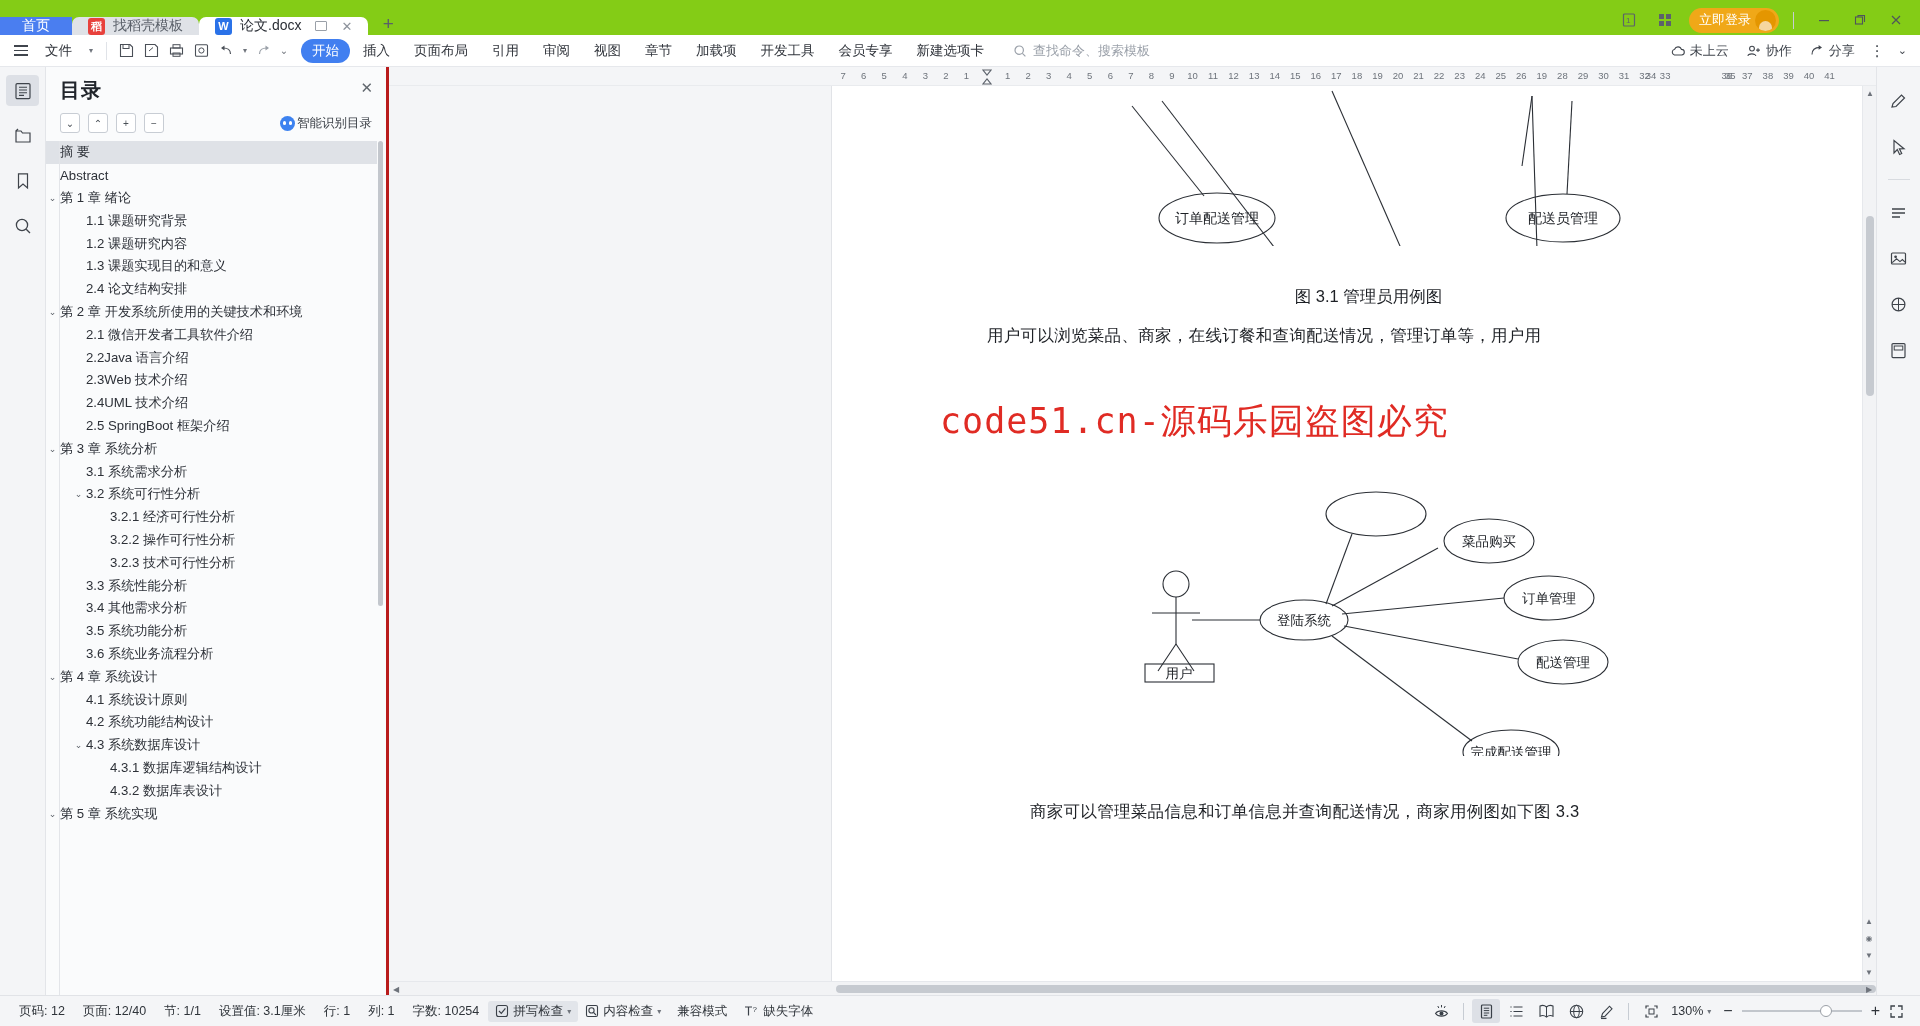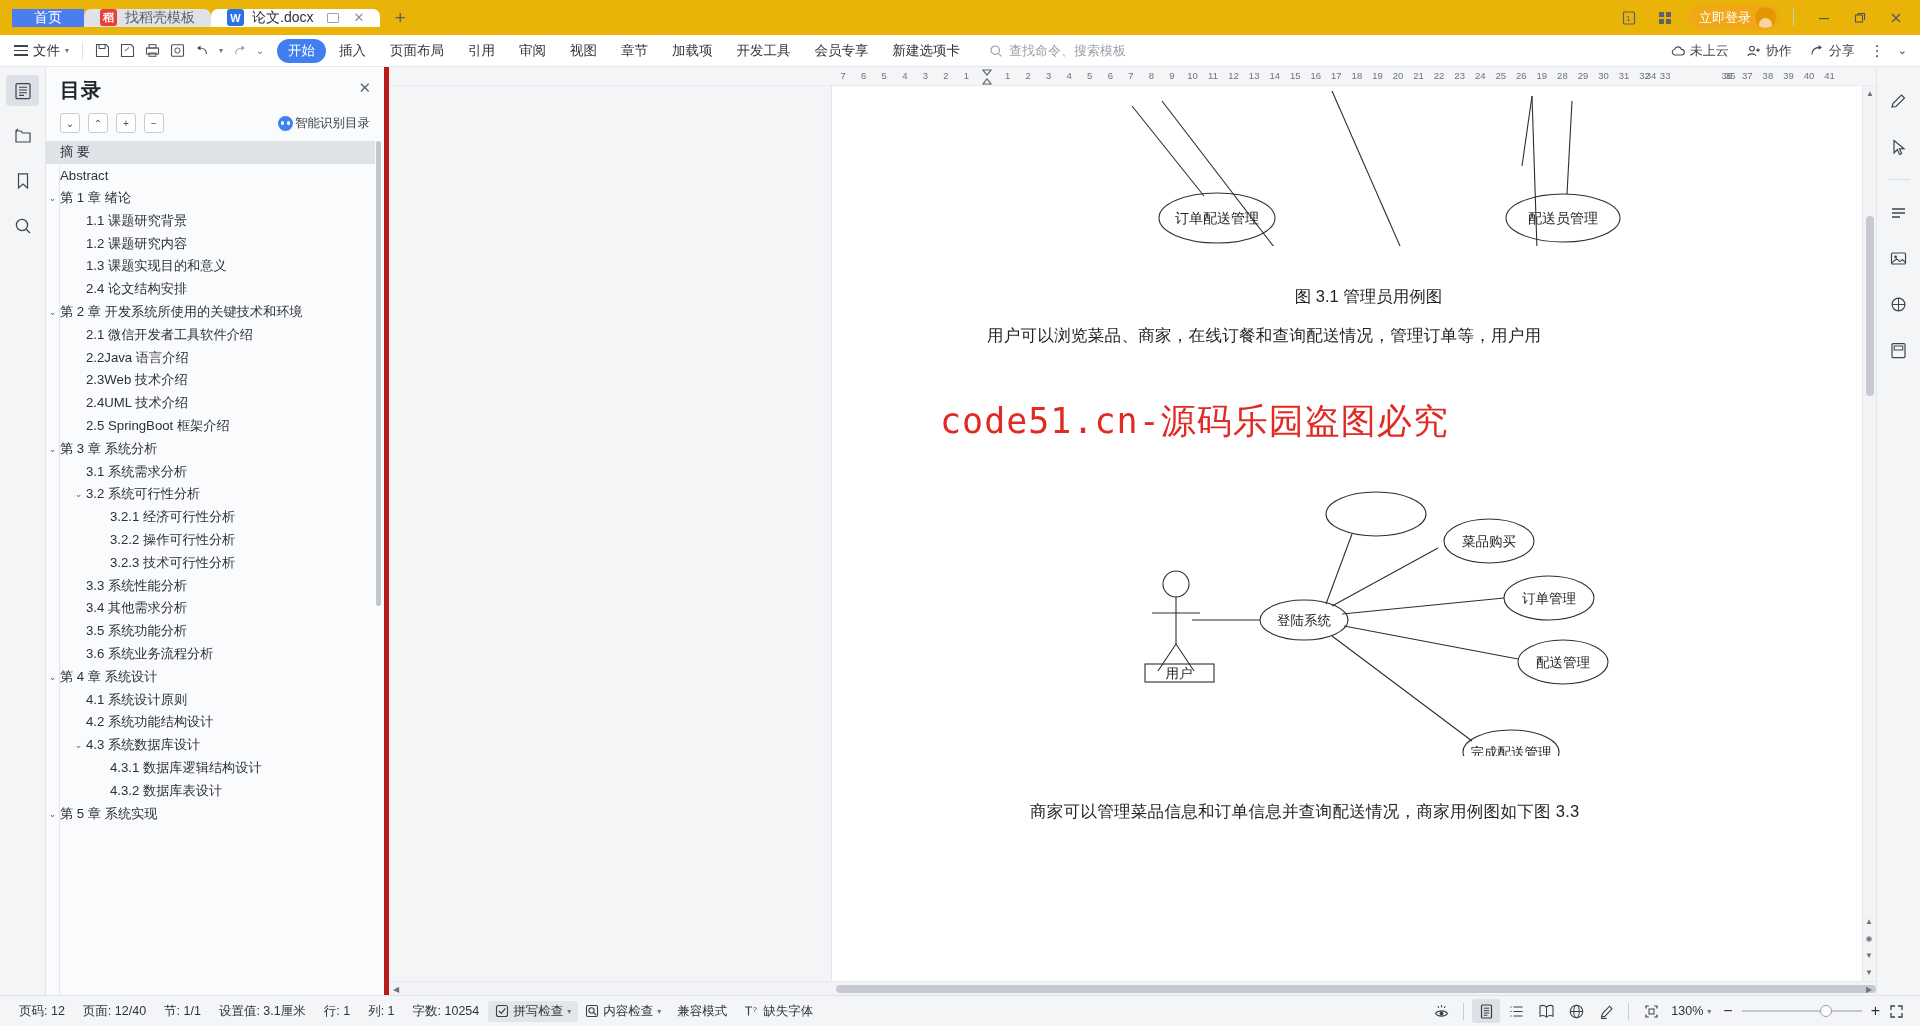--- a/index.html
+++ b/index.html
@@ -7,22 +7,22 @@
     width: 1920px; height: 1026px;
     font-family: "Liberation Sans", "DejaVu Sans", sans-serif;
     background: #ffffff;
     overflow: hidden;
     -webkit-font-smoothing: antialiased;
   }
   .app { position: relative; width: 1920px; height: 1026px; display: flex; flex-direction: column; }
 
   
   .titlebar {
-    height: 35px; background: #eab308; display: flex; align-items: center;
-    position: relative; flex: 0 0 35px; padding-left: 12px;
+    height: 35px; background: #84cc16; display: flex; align-items: flex-end;
+    position: relative; flex: 0 0 35px;
   }
   .tab {
     display: flex; align-items: center; gap: 8px;
     padding: 0 16px; font-size: 14px; color: #4a4f57;
     position: relative; min-width: 92px; justify-content: flex-start;
     border-top-left-radius: 7px; border-top-right-radius: 7px;
   }
   .tab.home {
     background: #4a7ef0; color: #ffffff; justify-content: center;
     min-width: 72px; border-radius: 0;
@@ -67,21 +67,21 @@
     width: 36px; height: 30px; display: flex; align-items: center; justify-content: center;
     color: #4f545c; font-size: 14px;
   }
   .vsep { width: 1px; height: 17px; background: #c7ccd3; margin: 0 6px; }
 
   
   .ribbon {
     height: 32px; background: #ffffff; display: flex; align-items: center;
     flex: 0 0 32px; padding-left: 8px; border-bottom: 1px solid #e6e8ec; font-size: 13.5px;
   }
-  .rb-file { display: flex; align-items: center; gap: 5px; color: #30343b; padding: 0 6px; }
+  .rb-file { display: flex; align-items: center; gap: 17px; color: #30343b; padding: 0 6px; }
   .hamburger { display: inline-flex; flex-direction: column; gap: 3px; }
   .hamburger i { display: block; width: 14px; height: 1.7px; background: #40454d; }
   .caret { font-size: 8px; color: #70757d; }
   .rb-sep { width: 1px; height: 18px; background: #e0e3e8; margin: 0 7px; }
   .rb-qicon {
     width: 25px; height: 24px; display: flex; align-items: center; justify-content: center;
     color: #4a4f57;
   }
   .rb-tabs { display: flex; align-items: center; gap: 2px; margin-left: 9px; }
   .rb-tab {
@@ -105,21 +105,21 @@
     display: flex; flex-direction: column; align-items: center; padding-top: 8px; gap: 14px;
   }
   .rail-btn {
     width: 33px; height: 31px; display: flex; align-items: center; justify-content: center;
     color: #3f444b; border-radius: 4px;
   }
   .rail-btn.active { background: #dde0e6; }
 
   
   .toc {
-    width: 343px; flex: 0 0 343px; background: #fafbfc; border-right: 5px solid #b91c1c;
+    width: 343px; flex: 0 0 343px; background: #fafbfc; border-right: 3px solid #b91c1c;
     display: flex; flex-direction: column; position: relative;
   }
   .toc-head { padding: 10px 14px 0 14px; position: relative; }
   .toc-title { font-size: 20px; color: #21252b; font-weight: 600; letter-spacing: 1px; }
   .toc-close {
     position: absolute; right: 13px; top: 13px; color: #62686f; font-size: 15px; line-height: 1;
   }
   .toc-tools { display: flex; align-items: center; gap: 8px; padding: 9px 14px 8px 14px; }
   .toc-tool {
     width: 20px; height: 20px; border: 1px solid #c8cdd4; border-radius: 3px; background: #fff;

